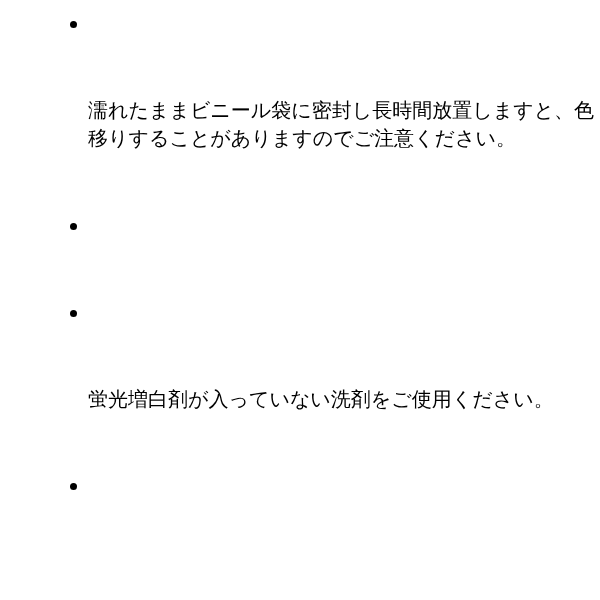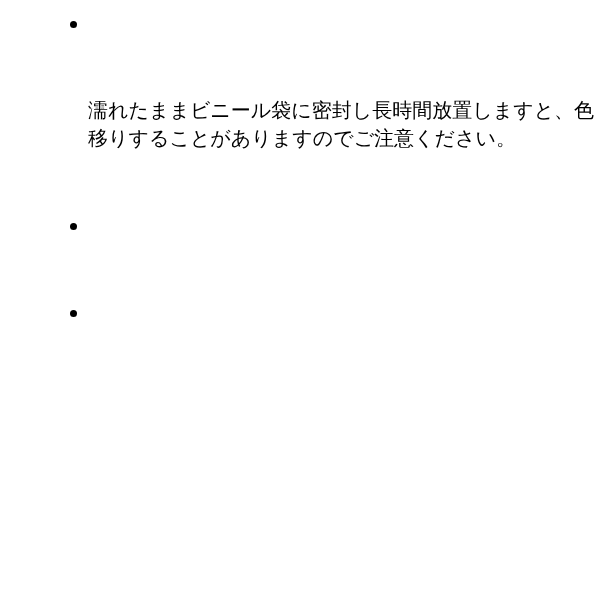--- a/index.html
+++ b/index.html
@@ -61,17 +61,21 @@
   <ul class="care-list">
     <li class="care-item">
       <span class="bullet-icon"></span>
       <span class="item-text">濡れたままビニール袋に密封し長時間放置しますと、色移りすることがありますのでご注意ください。</span>
     </li>
     <li class="care-item">
       <span class="bullet-icon"></span>
     </li>
     <li class="care-item">
       <span class="bullet-icon"></span>
+      <span class="item-text">蛍光増白剤が入っていない洗剤をご使用ください。</span>
+    </li>
+    <li class="care-item">
+      <span class="bullet-icon"></span>
       
     </li>
 
   </ul>
 </div>
 
 </body></html>

